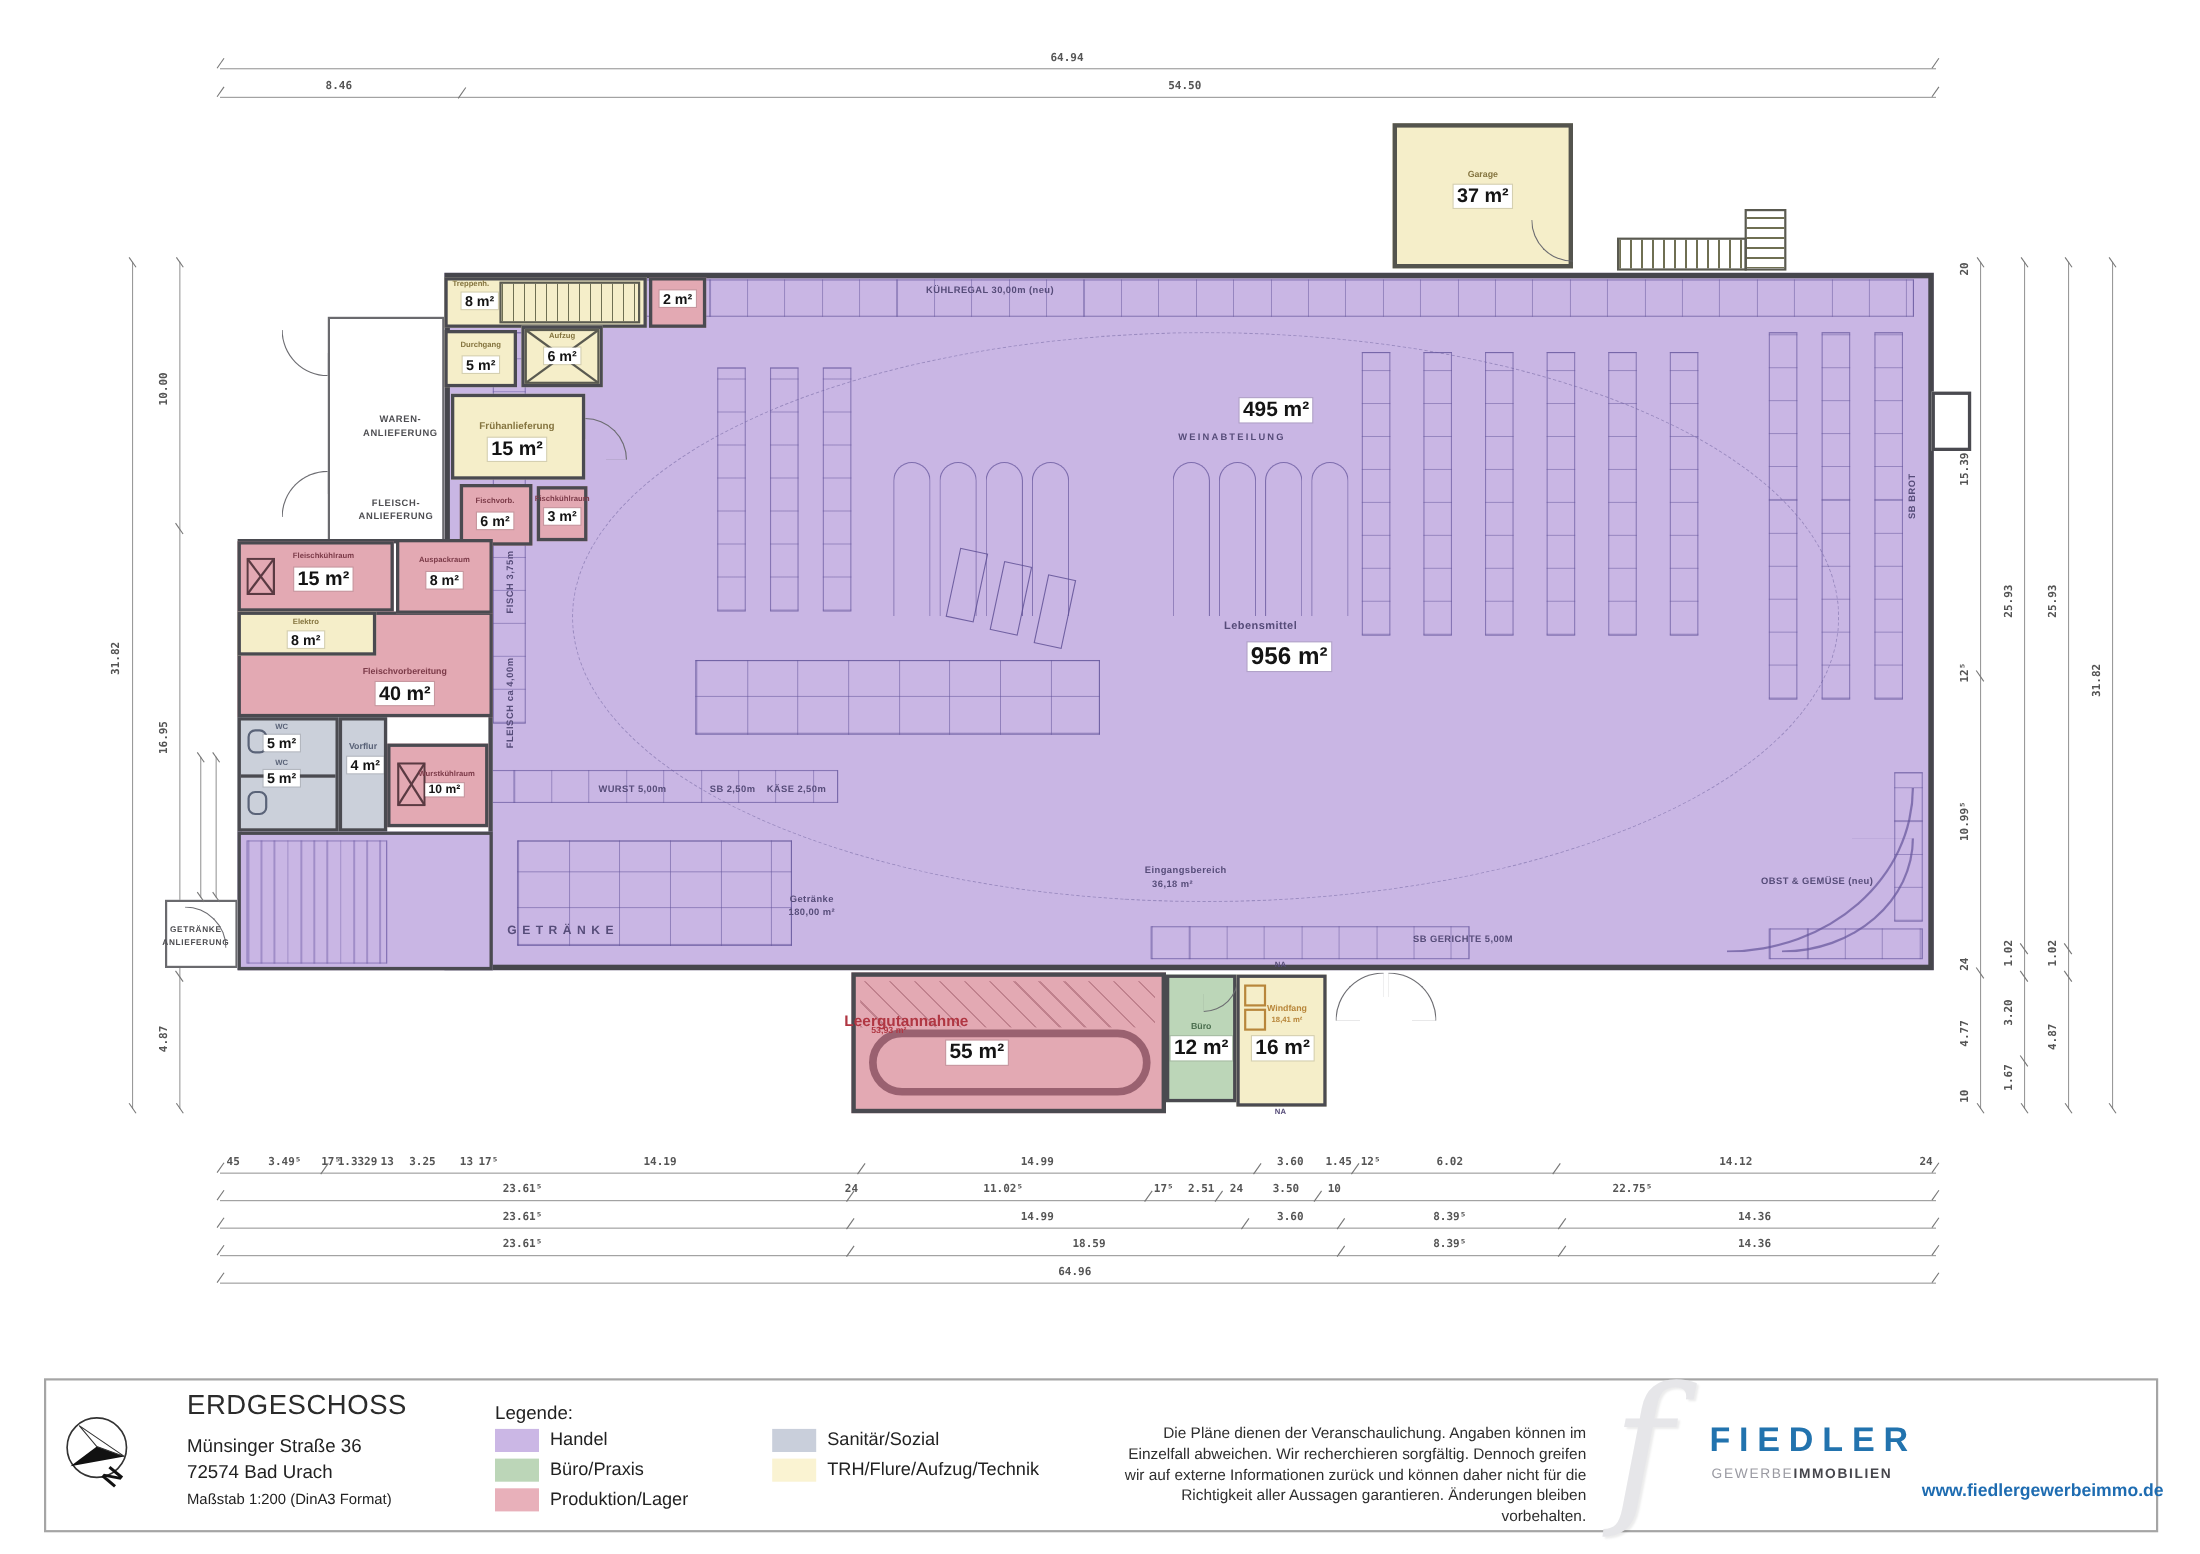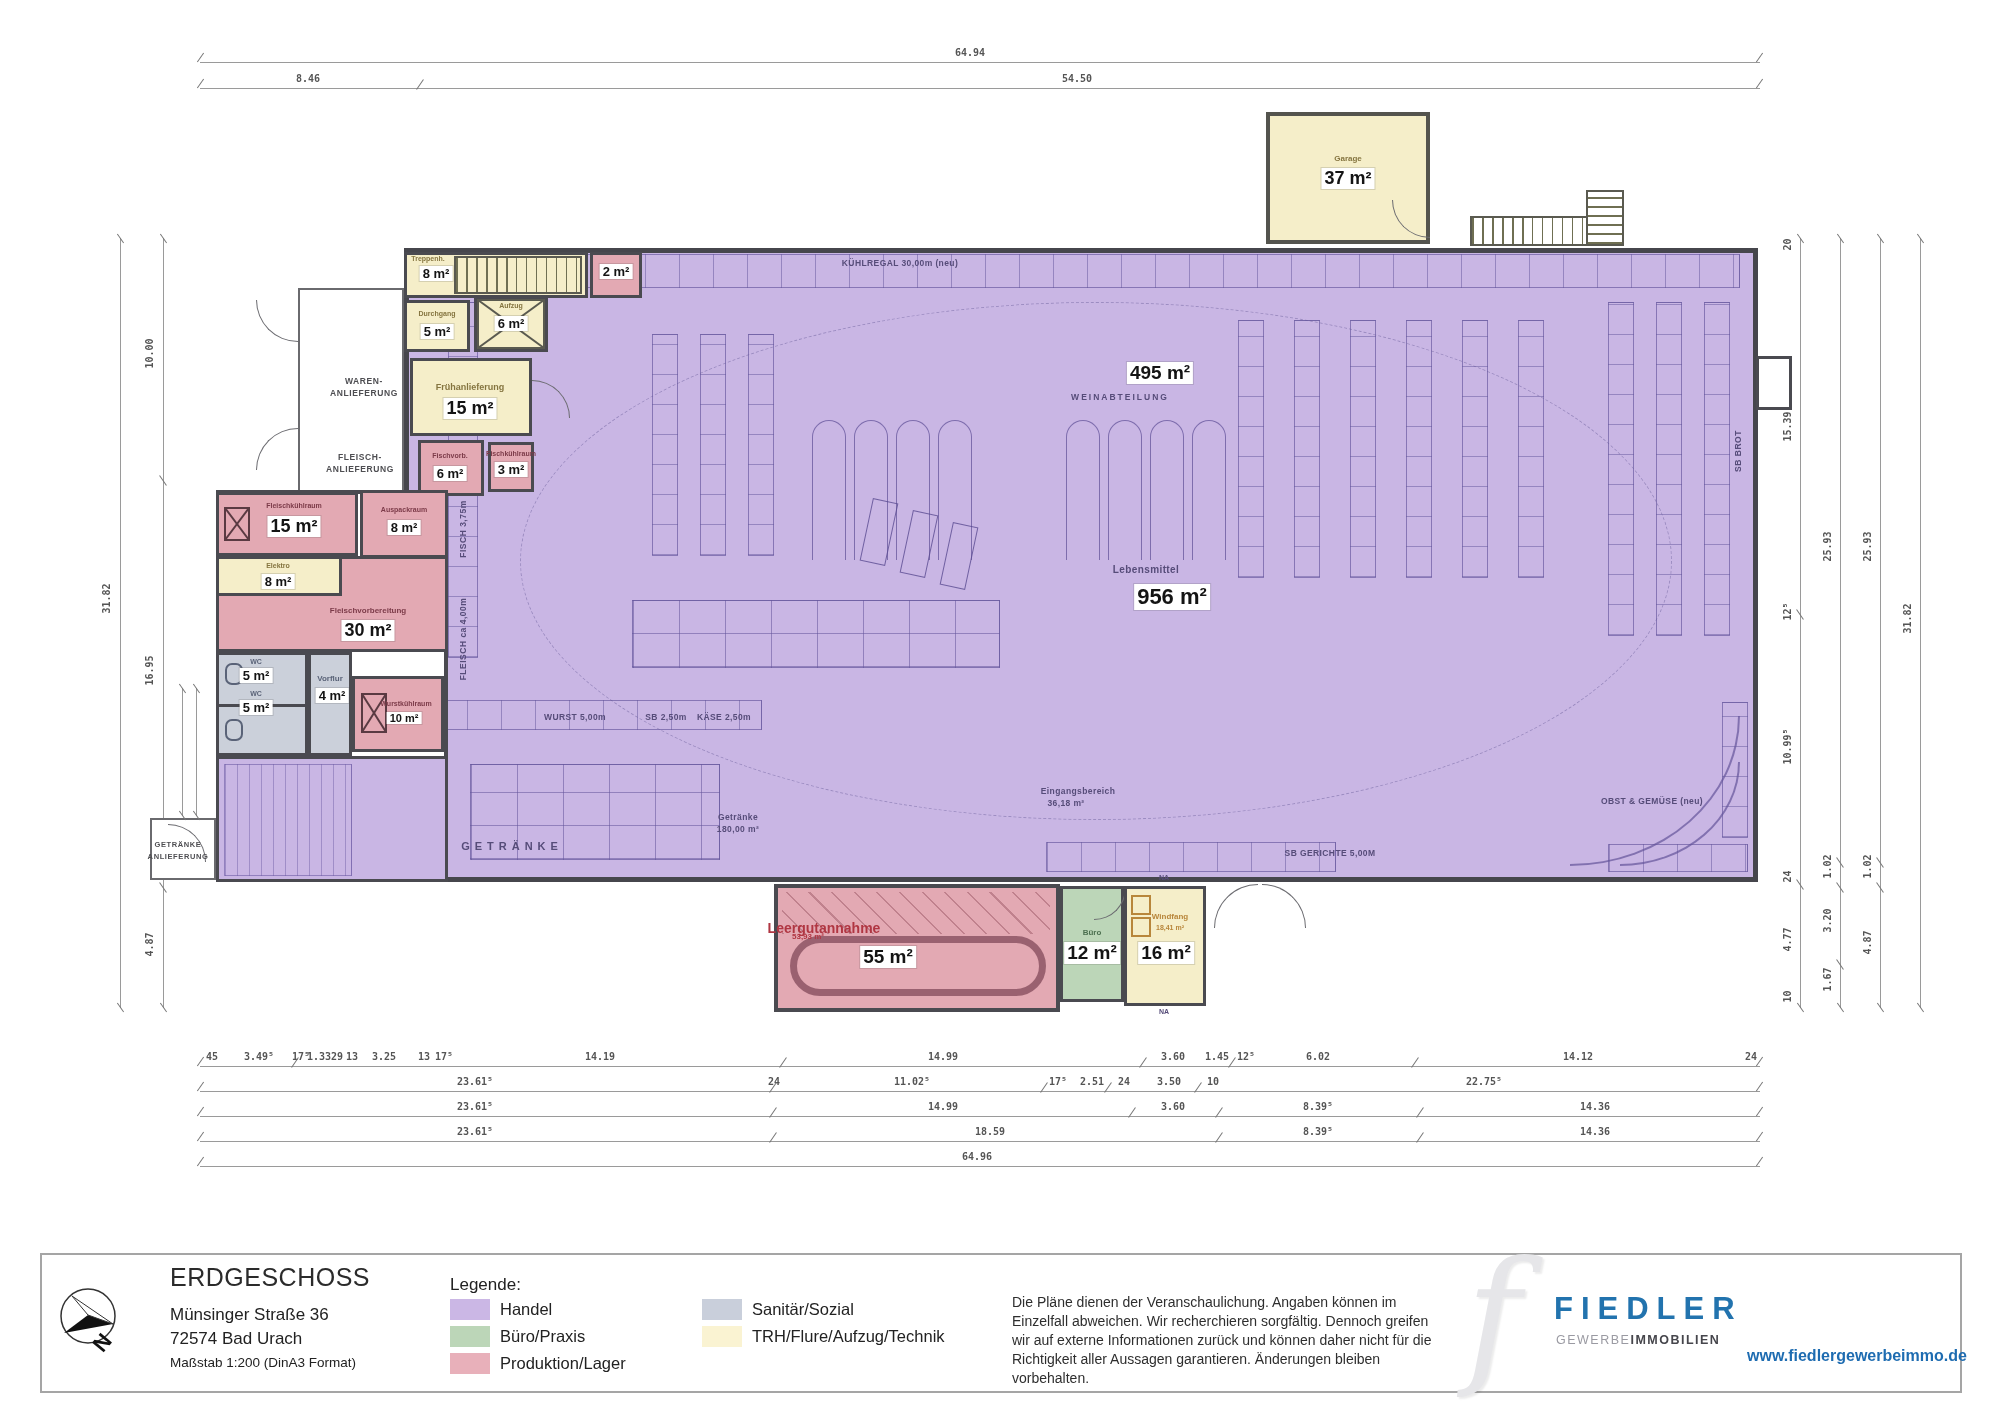--- a/index.html
+++ b/index.html
@@ -64,21 +64,21 @@
   .d-br{border-left:none;border-top:none;border-radius:0 0 100% 0;}
   .kassen{position:absolute;box-sizing:border-box;border:1.5px solid rgba(90,75,145,.8);transform:rotate(12deg);}
   
   .footer{position:absolute;left:40px;top:1253px;width:1918px;height:136px;border:2px solid #a5a5a5;background:#fff;}
   .ftitle{position:absolute;left:128px;top:8px;font-size:25px;font-weight:500;color:#2b2b2b;letter-spacing:.5px;}
   .faddr{position:absolute;left:128px;font-size:17px;color:#222;}
   .fscale{position:absolute;left:128px;top:100px;font-size:13.5px;color:#222;}
   .lhead{position:absolute;left:408px;top:20px;font-size:17px;color:#222;}
   .sw{position:absolute;width:40px;height:21px;}
   .ltext{position:absolute;font-size:16.5px;color:#222;}
-  .disc{position:absolute;left:970px;top:38px;width:430px;font-size:14px;line-height:19px;color:#2e2e2e;}
+  .disc{position:absolute;left:970px;top:38px;width:430px;font-size:14px;line-height:19px;color:#2e2e2e;text-align:right;}
   .flogo{position:absolute;left:1424px;top:-14px;font-family:"DejaVu Serif",serif;font-style:italic;
          font-size:148px;line-height:148px;color:#e6e6e9;text-shadow:2px 2px 2px rgba(0,0,0,.08);}
   .fmark{position:absolute;left:1512px;top:36px;font-size:31px;font-weight:700;color:#2273ae;letter-spacing:8px;}
   .fsub{position:absolute;left:1514px;top:78px;font-size:12.5px;letter-spacing:1.5px;}
   .fsub .g{color:#9a9aa2;} .fsub .d{color:#46464c;font-weight:700;}
   .fco{position:absolute;left:1705px;top:36px;font-size:15px;color:#222;line-height:21px;}
   .fsite{position:absolute;left:1705px;top:92px;font-size:16px;font-weight:700;color:#1e6cb1;}
 </style>
 </head>
 <body>
@@ -307,21 +307,21 @@
   <div class="room f-p" style="left:216px;top:556px;width:232px;height:96px"></div>
   <div class="room f-p" style="left:360px;top:490px;width:88px;height:68px"></div>
   <span class="rname nm-p t7" style="left:404px;top:506px">Auspackraum</span>
   <span class="chip" style="left:404px;top:520px">8 m²</span>
 
   <div class="room f-y" style="left:216px;top:556px;width:126px;height:40px"></div>
   <span class="rname nm-y t7" style="left:278px;top:562px">Elektro</span>
   <span class="chip" style="left:278px;top:574px">8 m²</span>
 
   <span class="rname nm-p t8" style="left:368px;top:606px">Fleischvorbereitung</span>
-  <span class="chip c17" style="left:368px;top:620px">30 m²</span>
+  <span class="chip c17" style="left:368px;top:620px">40 m²</span>
 
   <div class="room f-g" style="left:216px;top:652px;width:92px;height:104px">
     <div style="position:absolute;left:0;top:49px;width:100%;height:3px;background:#4a4a50"></div>
     <div style="position:absolute;left:6px;top:8px;width:14px;height:18px;border:2px solid #5a6378;border-radius:7px"></div>
     <div style="position:absolute;left:6px;top:64px;width:14px;height:18px;border:2px solid #5a6378;border-radius:7px"></div>
   </div>
   <span class="rname nm-g t7" style="left:256px;top:658px">WC</span>
   <span class="chip" style="left:256px;top:668px">5 m²</span>
   <span class="rname nm-g t7" style="left:256px;top:690px">WC</span>
   <span class="chip" style="left:256px;top:700px">5 m²</span>

